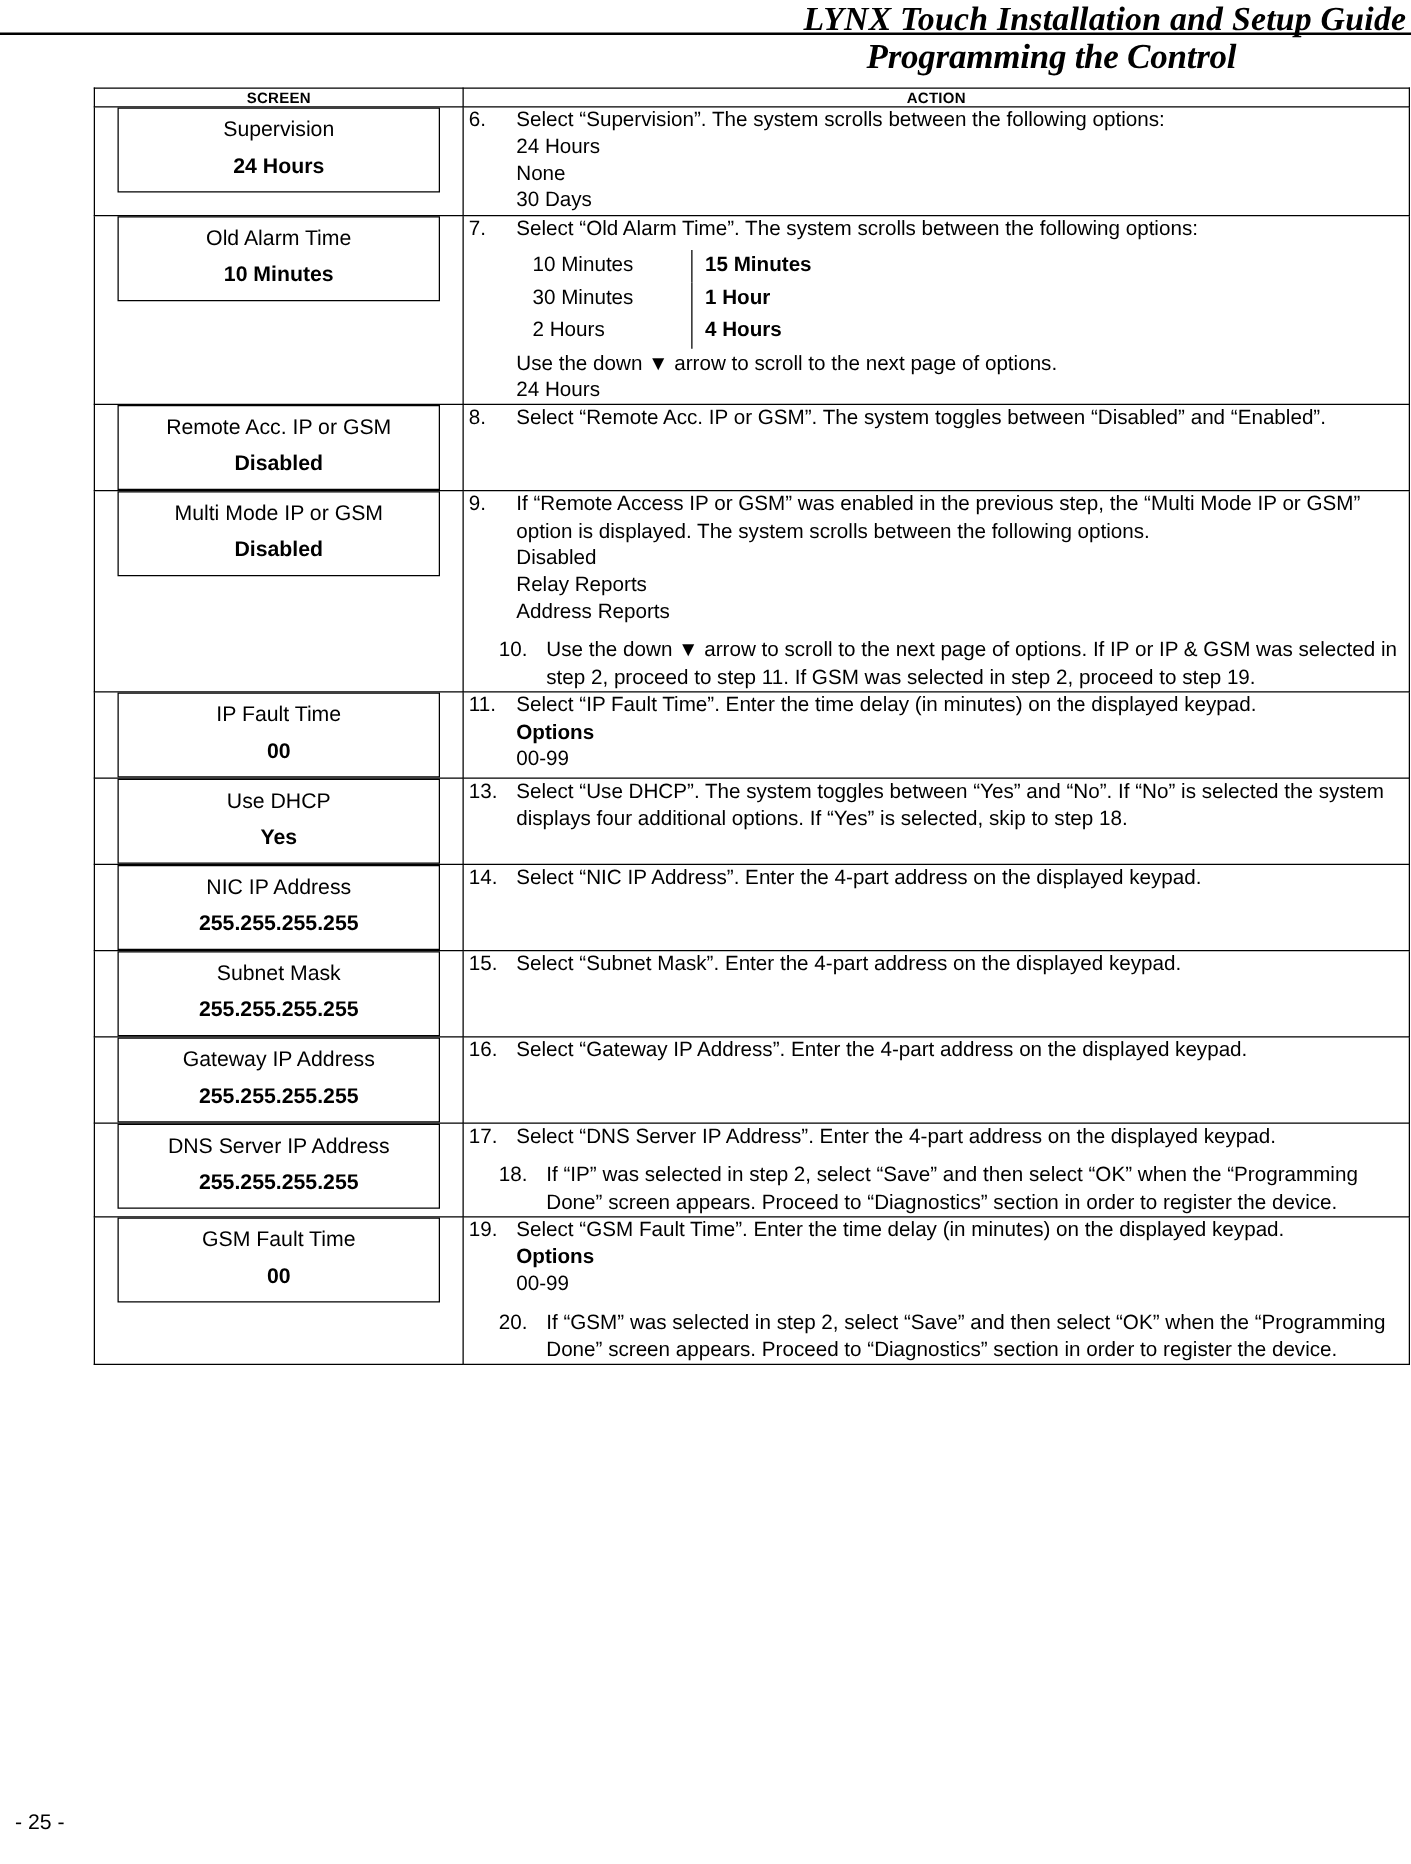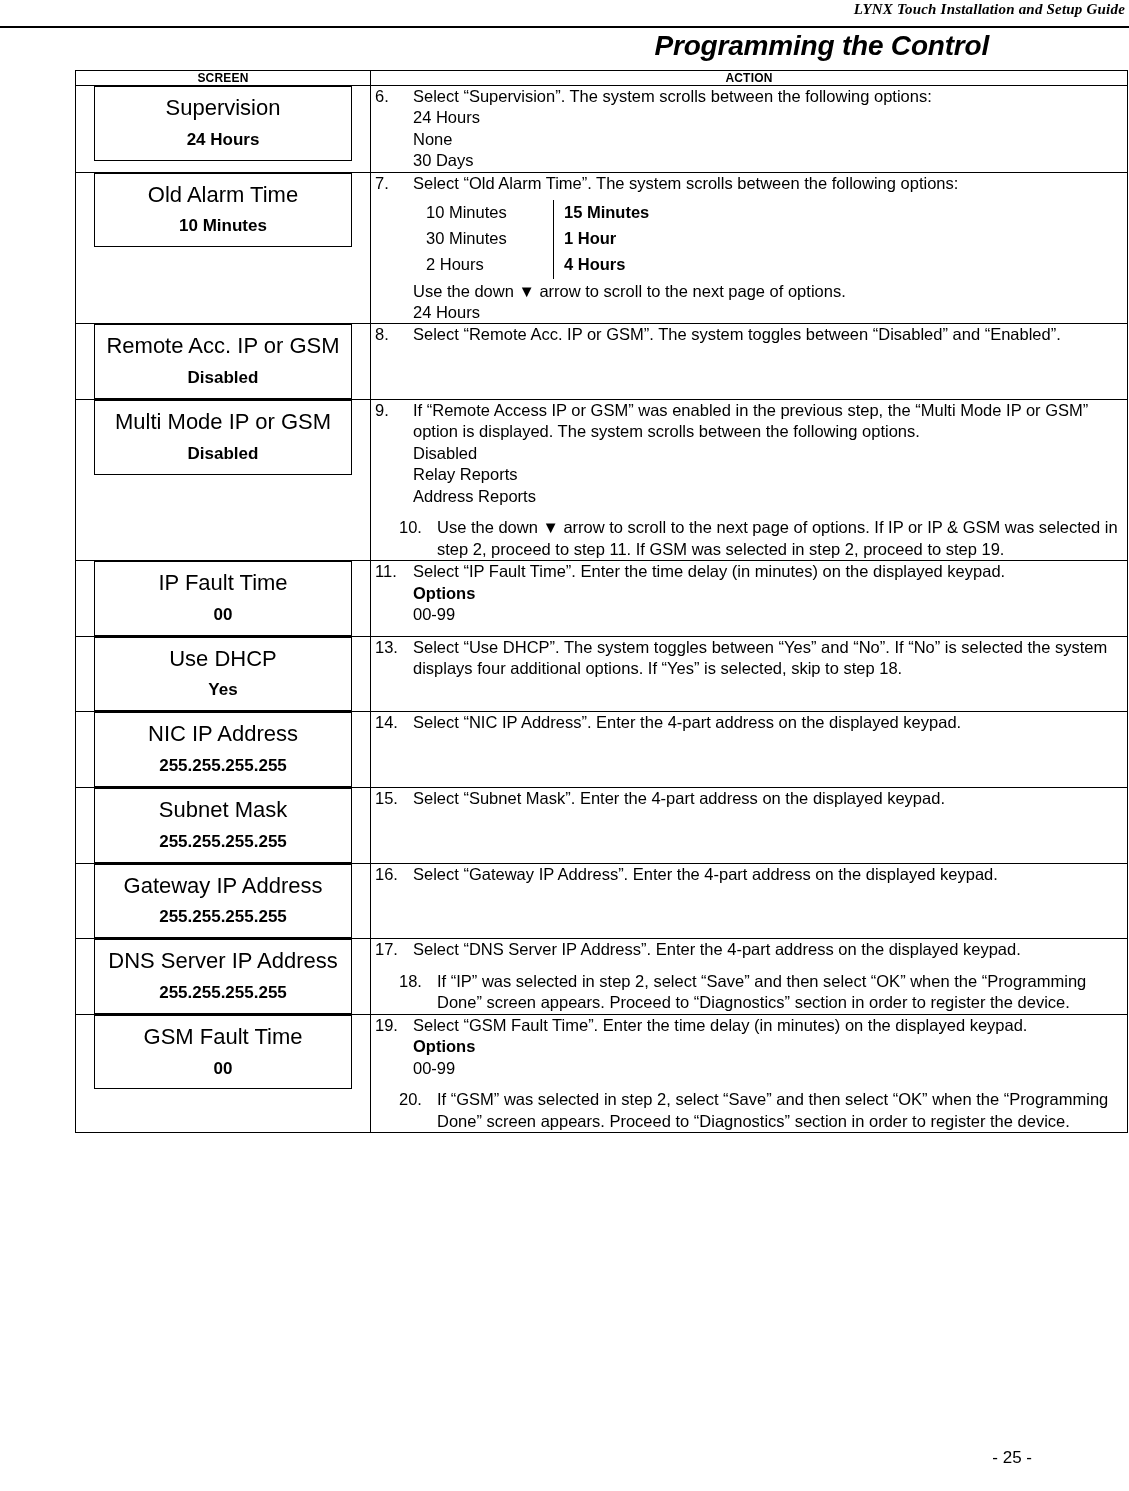--- a/index.html
+++ b/index.html
@@ -28,21 +28,21 @@
     position: absolute;
     top: 2px;
     left: 0;
     width: 1129px;
     text-align: right;
     padding-right: 4px;
     box-sizing: border-box;
     font-family: "Liberation Serif", serif;
     font-weight: bold;
     font-style: italic;
-    font-size: 15px;
+    font-size: 27px;
     letter-spacing: 0.2px;
     line-height: 1.0;
   }
   .header-rule {
     position: absolute;
     top: 26px;
     left: 0;
     width: 1129px;
     height: 2px;
     background: #000000;
@@ -50,21 +50,21 @@
 
   
   .section-title {
     position: absolute;
     top: 31px;
     left: 0;
     width: 989px;
     text-align: right;
     padding-right: 0;
     box-sizing: border-box;
-    font-family: Liberation Sans, sans-serif;
+    font-family: Liberation Serif, serif;
     font-weight: bold;
     font-style: italic;
     font-size: 28px;
     line-height: 1.05;
     letter-spacing: -0.2px;
   }
 
   
   .doc-table {
     position: absolute;
@@ -97,21 +97,21 @@
   }
   .lcd-box {
     margin: 0 auto;
     width: 258px;
     border: 1.6px solid #000000;
     box-sizing: border-box;
     padding: 6px 4px 8px 4px;
     text-align: center;
   }
   .lcd-title {
-    font-size: 22px;
+    font-size: 17px;
     line-height: 1.35;
     white-space: nowrap;
   }
   .lcd-value {
     font-size: 17px;
     font-weight: bold;
     line-height: 1.35;
     margin-top: 6px;
     white-space: nowrap;
   }
@@ -175,23 +175,23 @@
   .opt-grid td.right-col {
     width: 160px;
     padding-left: 10px;
     font-weight: bold;
   }
 
   
   .footer {
     position: absolute;
     top: 1448px;
-    left: 0;
+    left: 12px;
     width: 1032px;
-    text-align: right;
+    text-align: left;
     font-size: 17px;
   }
 </style>
 </head>
 <body>
 
 <div class="page">
 
   <div class="running-header">LYNX Touch Installation and Setup Guide</div>
 

